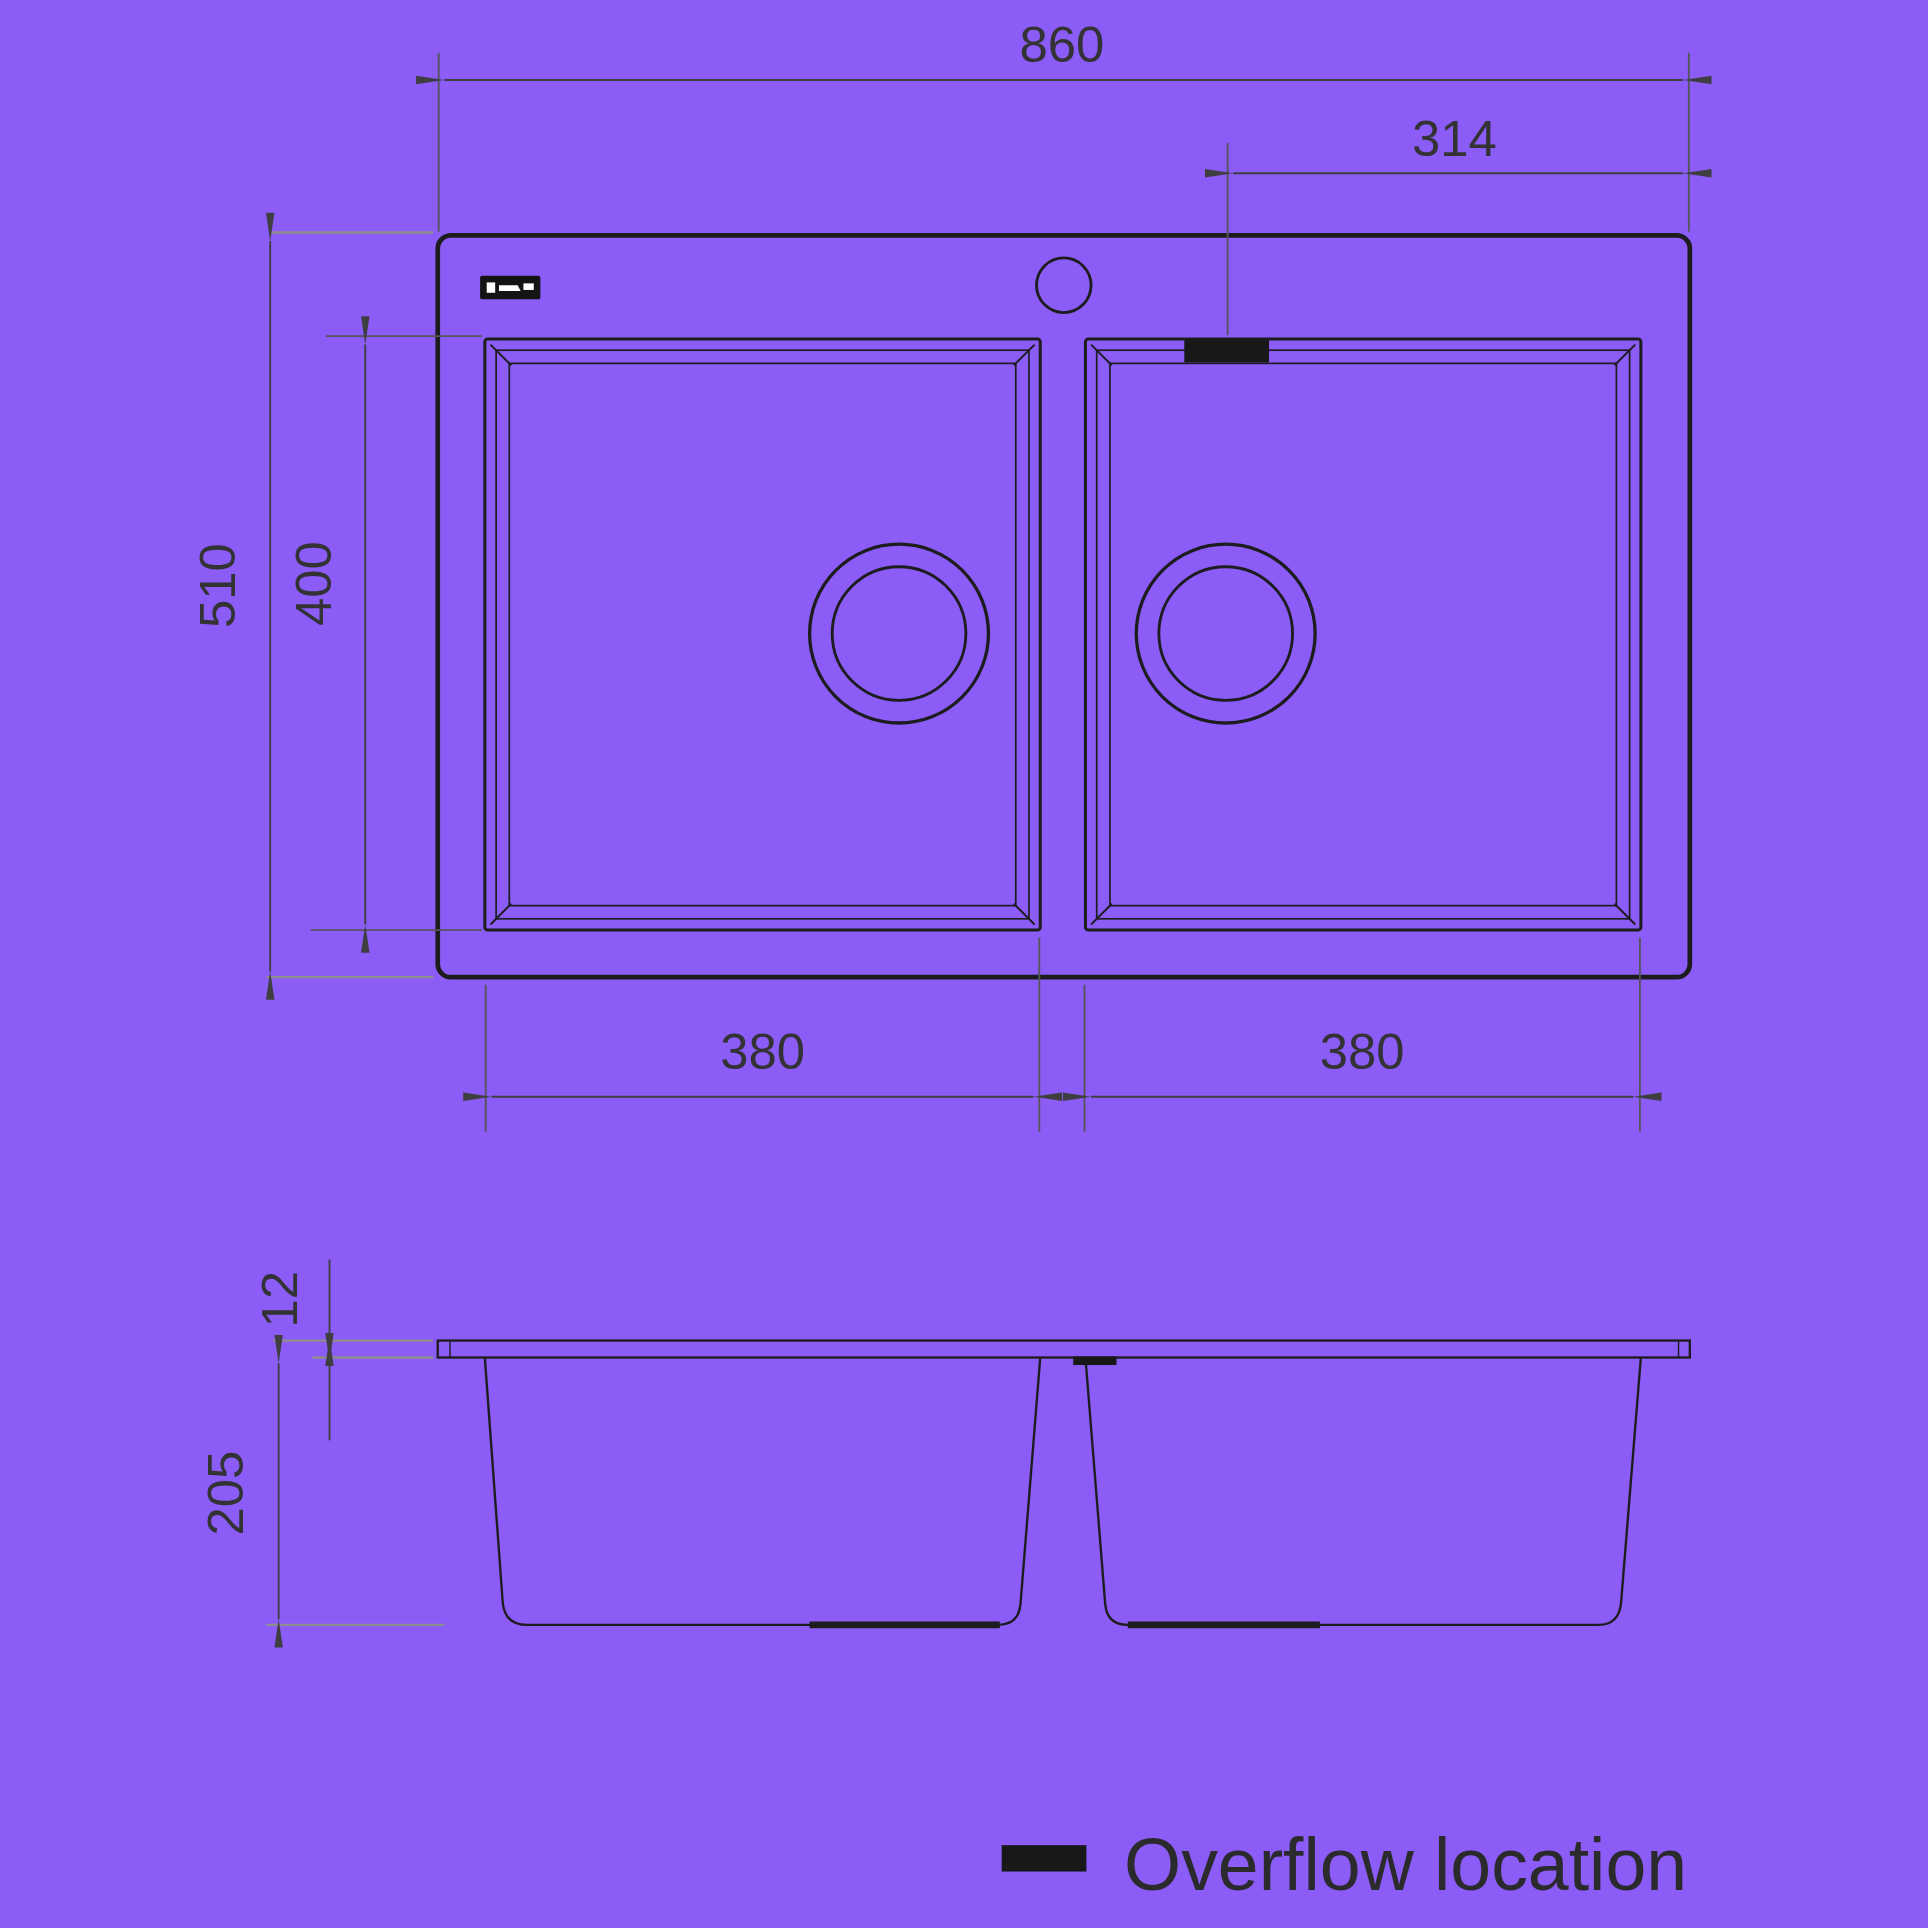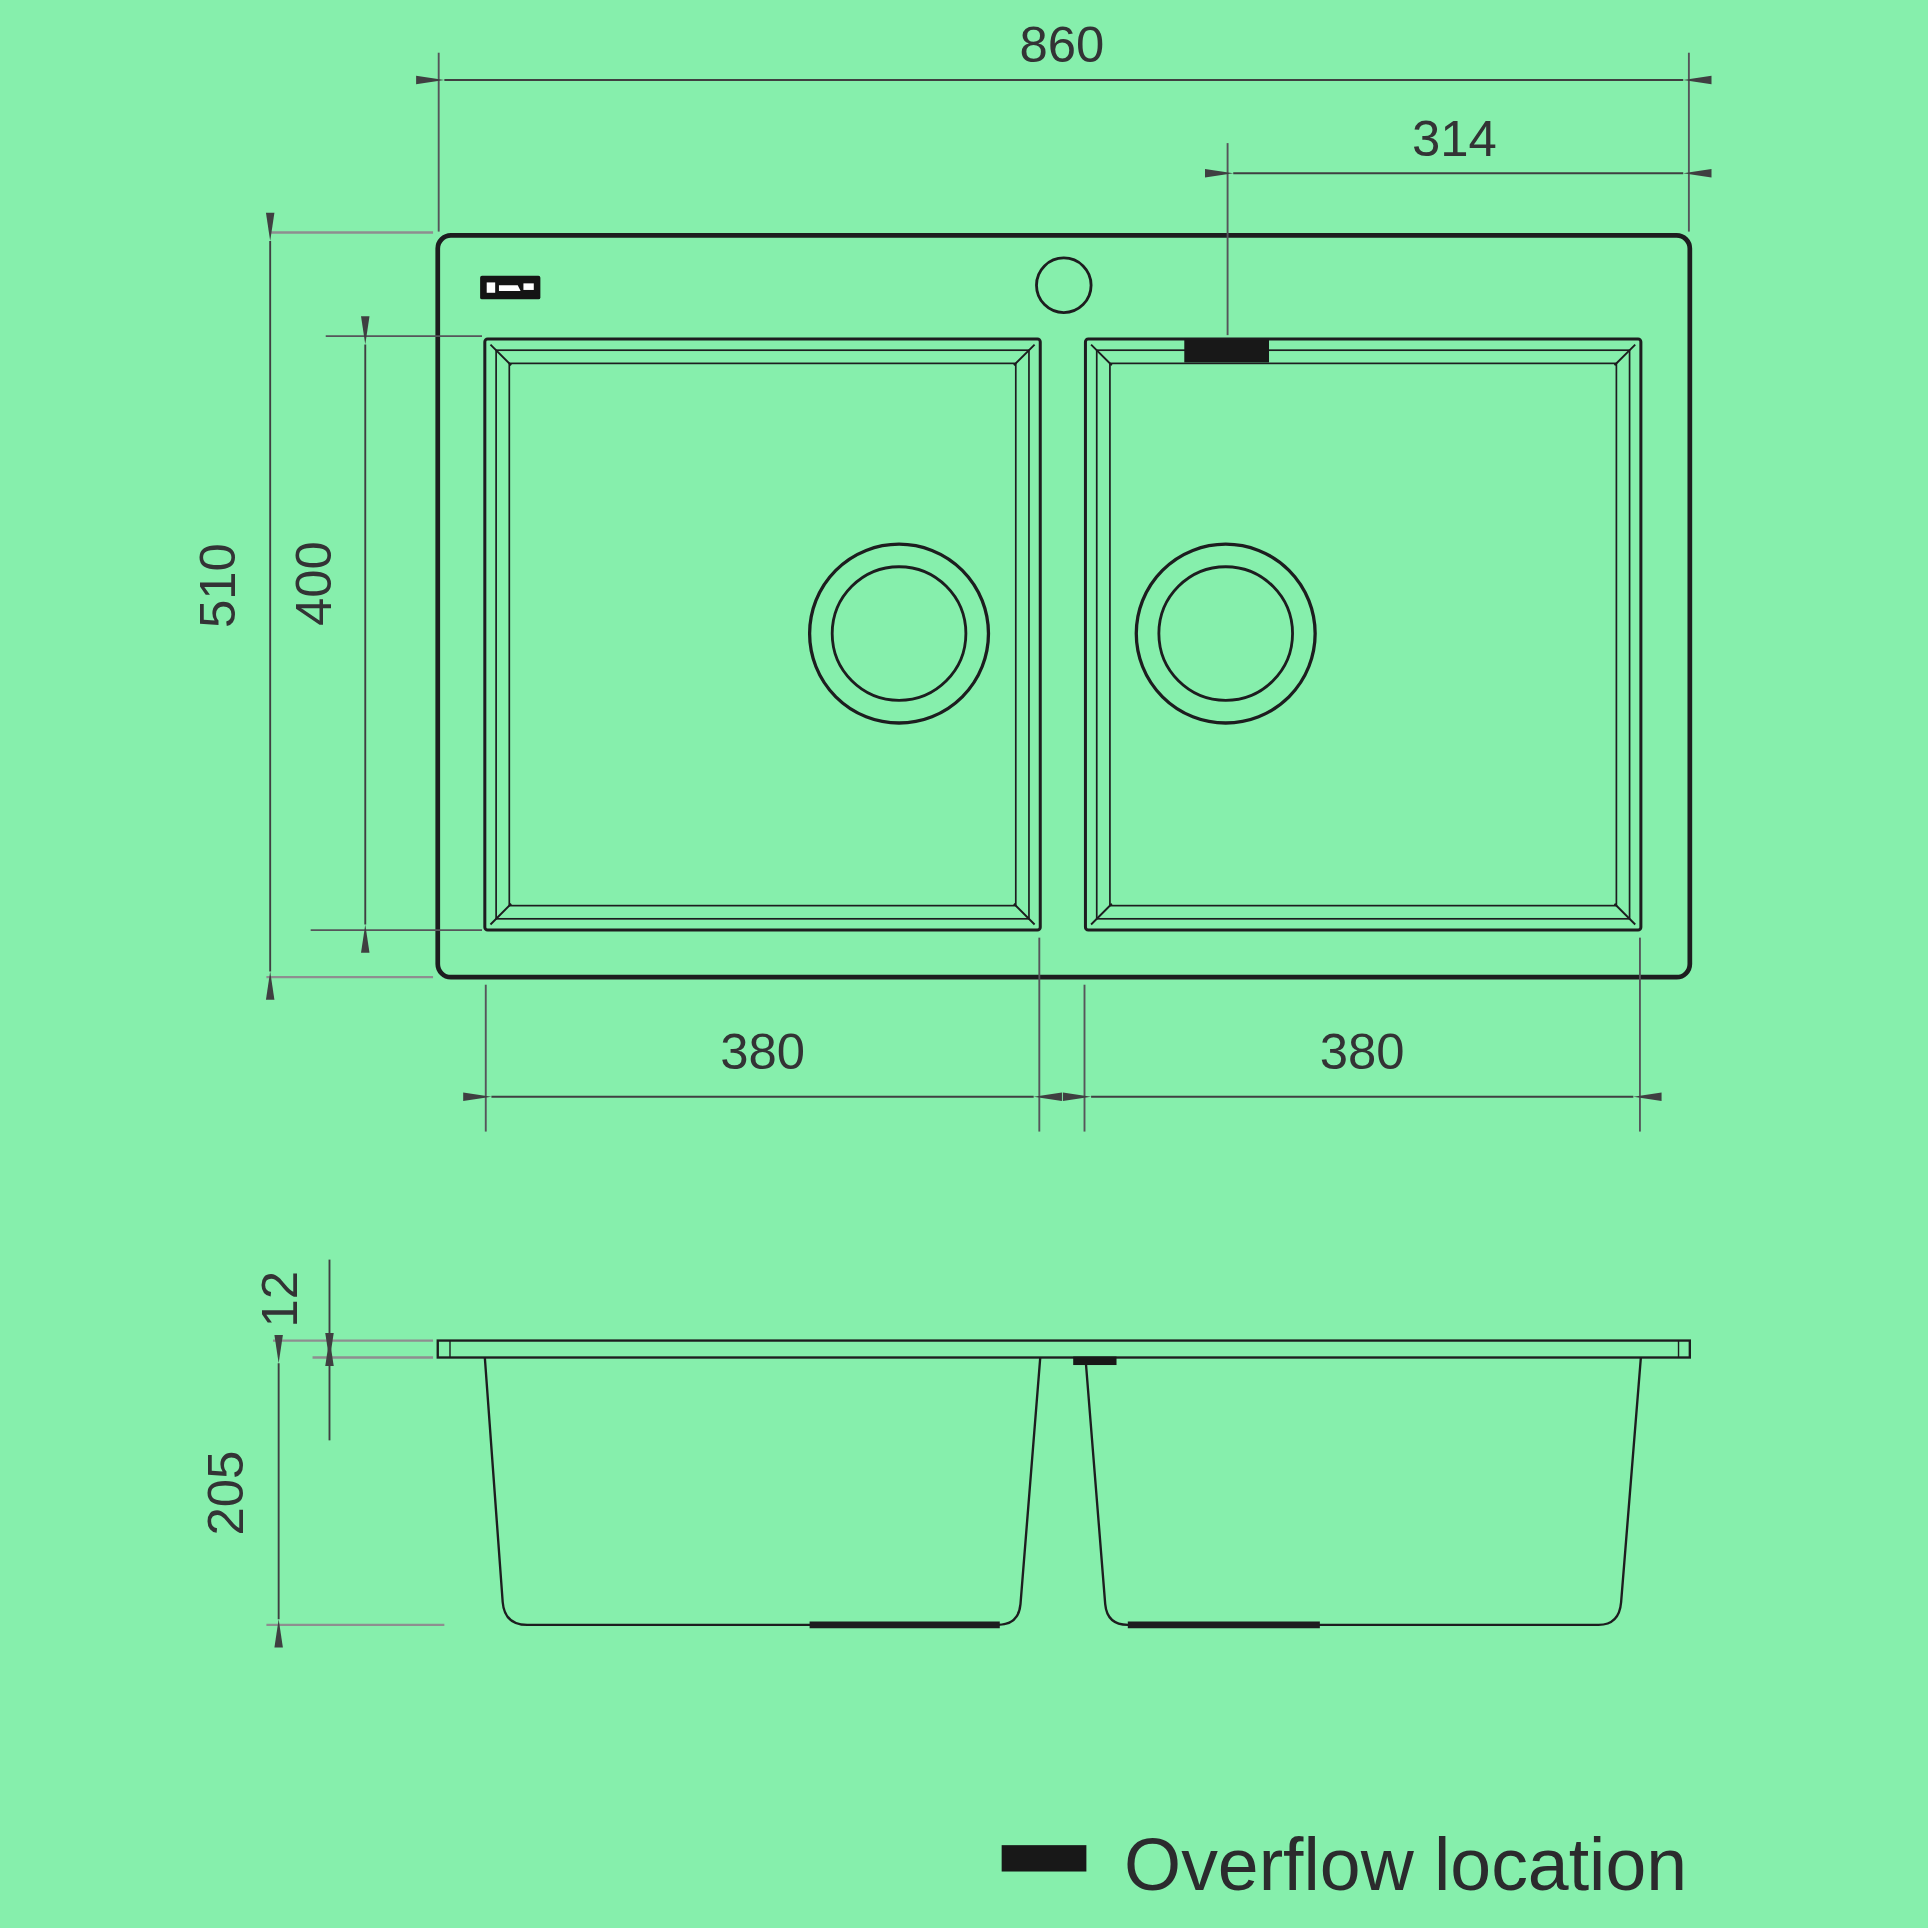--- a/index.html
+++ b/index.html
@@ -1,16 +1,16 @@
 <!DOCTYPE html>
 <html style="font-size:15px"><head>
 <meta charset="utf-8">
 <style>
   html,body{margin:0;padding:0;background:#ffffff;}
-  .canvas{width:1928px;height:1928px;position:relative;background:#86efac;overflow:hidden;}
+  .canvas{width:1928px;height:1928px;position:relative;background:#8b5cf6;overflow:hidden;}
   svg{display:block;}
   .dimtext{font-family:"Liberation Sans",sans-serif;font-size:54px;fill:#333335;text-anchor:middle;}
   .legendtext{font-family:"Liberation Sans",sans-serif;font-size:78px;fill:#2b2b2d;text-anchor:start;}
   .outline{stroke:#1d1d1f;fill:none;}
   .dim{stroke:#3f3f41;stroke-width:2;fill:none;}
   .ext{stroke:#8e8e90;stroke-width:2.5;fill:none;}
   .extd{stroke:#55555a;stroke-width:2;fill:none;}
 </style>
 </head>
 <body>

